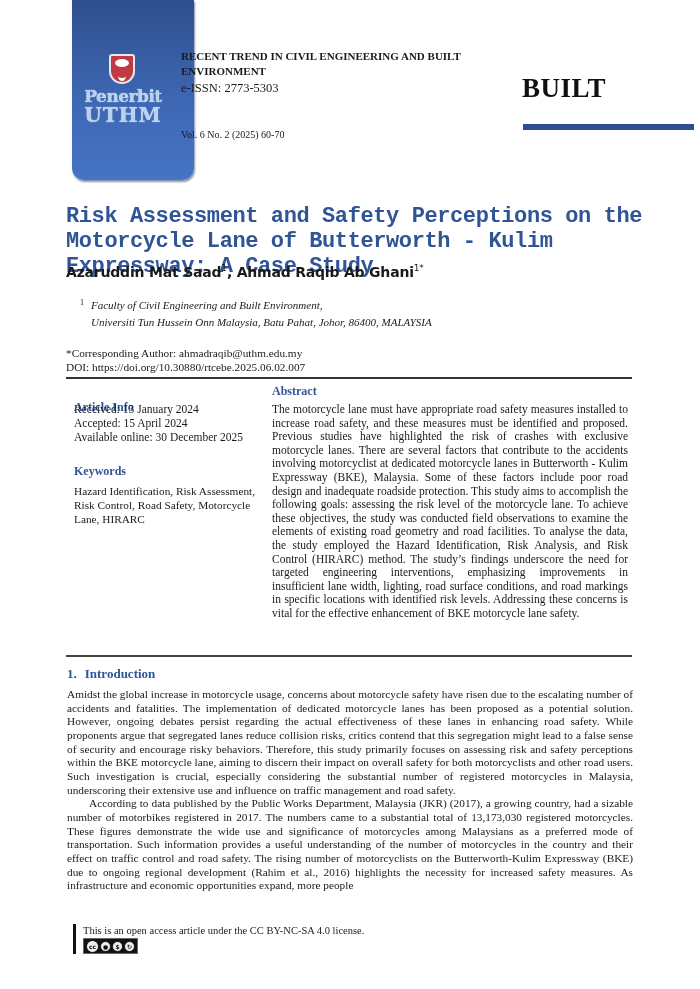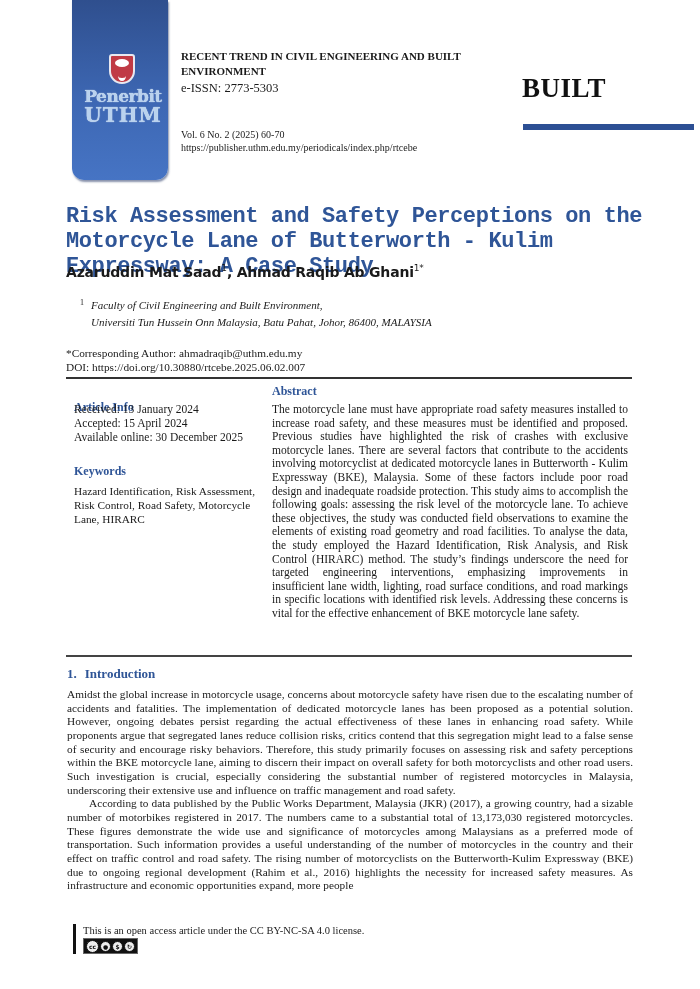--- a/index.html
+++ b/index.html
@@ -1,20 +1,20 @@
 <!DOCTYPE html>
 <html><head>
 <meta charset="utf-8">
 <style>
   * { box-sizing: border-box; margin: 0; padding: 0; }
   html, body { width: 700px; height: 989px; background: #ffffff; overflow: hidden; }
   body { position: relative; font-family: "DejaVu Serif", "Liberation Serif", serif; color: #1a1a1a; }
 
   .logo-banner {
-    position: absolute; left: 72px; top: 0; width: 96px; height: 180px;
+    position: absolute; left: 72px; top: 0; width: 122px; height: 180px;
     background: linear-gradient(180deg, #2f4f8e 0%, #3d67b3 55%, #4674c4 100%);
     border-radius: 0 0 12px 12px;
     box-shadow: 1px 2px 2px rgba(20,40,90,0.5);
   }
   .logo-crest {
     position: absolute; left: 37px; top: 54px; width: 26px; height: 30px;
     background: #c03a45; border-radius: 3px 3px 13px 13px;
     border: 2px solid #e8e8f0;
   }
   .logo-crest::before {
@@ -110,21 +110,20 @@
 <div class="logo-banner">
   <div class="logo-crest"></div>
   <div class="logo-text l1">Penerbit</div>
   <div class="logo-text l2">UTHM</div>
 </div>
 
 <div class="journal-title">RECENT TREND IN CIVIL ENGINEERING AND BUILT ENVIRONMENT</div>
 <div class="issn">e-ISSN: 2773-5303</div>
 <div class="vol">
   <div>Vol. 6 No. 2 (2025) 60-70</div>
-  <div>https://publisher.uthm.edu.my/periodicals/index.php/rtcebe</div>
 </div>
 
 <div class="acronym">BUILT</div>
 <div class="acronym-bar"></div>
 
 <h1 class="paper-title">Risk Assessment and Safety Perceptions on the Motorcycle Lane of Butterworth - Kulim Expressway: A Case Study</h1>
 
 <div class="authors">
   <span>Azaruddin Mat Saad</span><sup>1</sup><span>, </span><span>Ahmad Raqib Ab Ghani</span><sup>1*</sup>
 </div>

